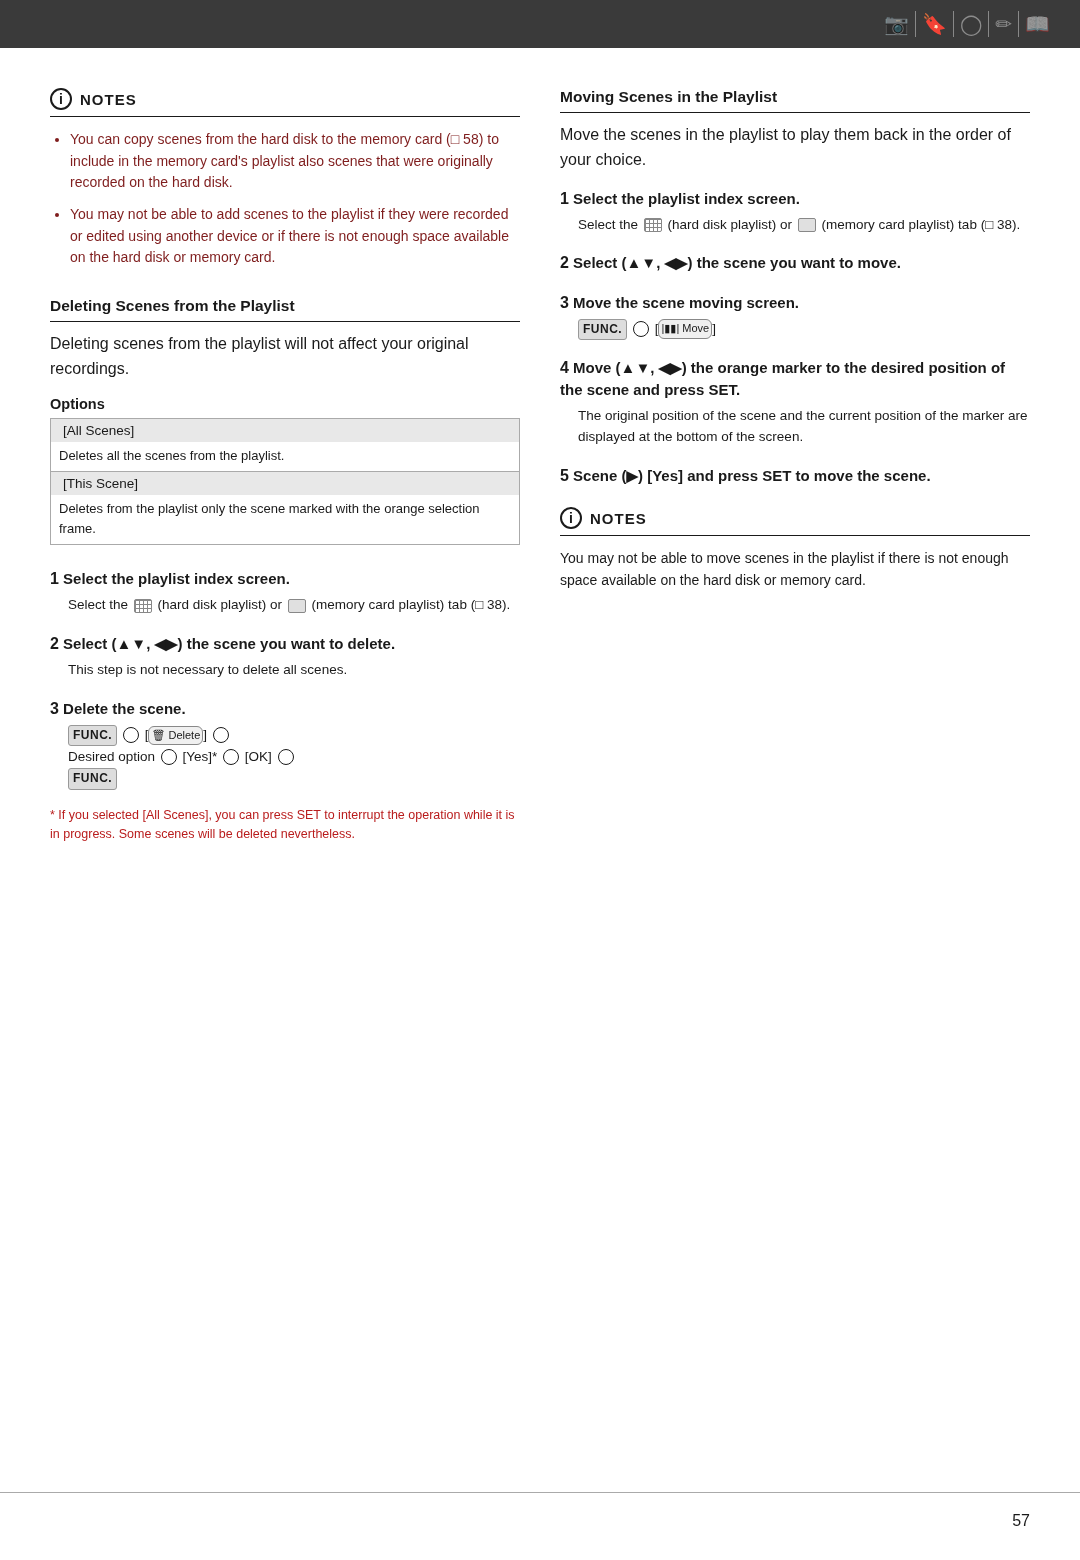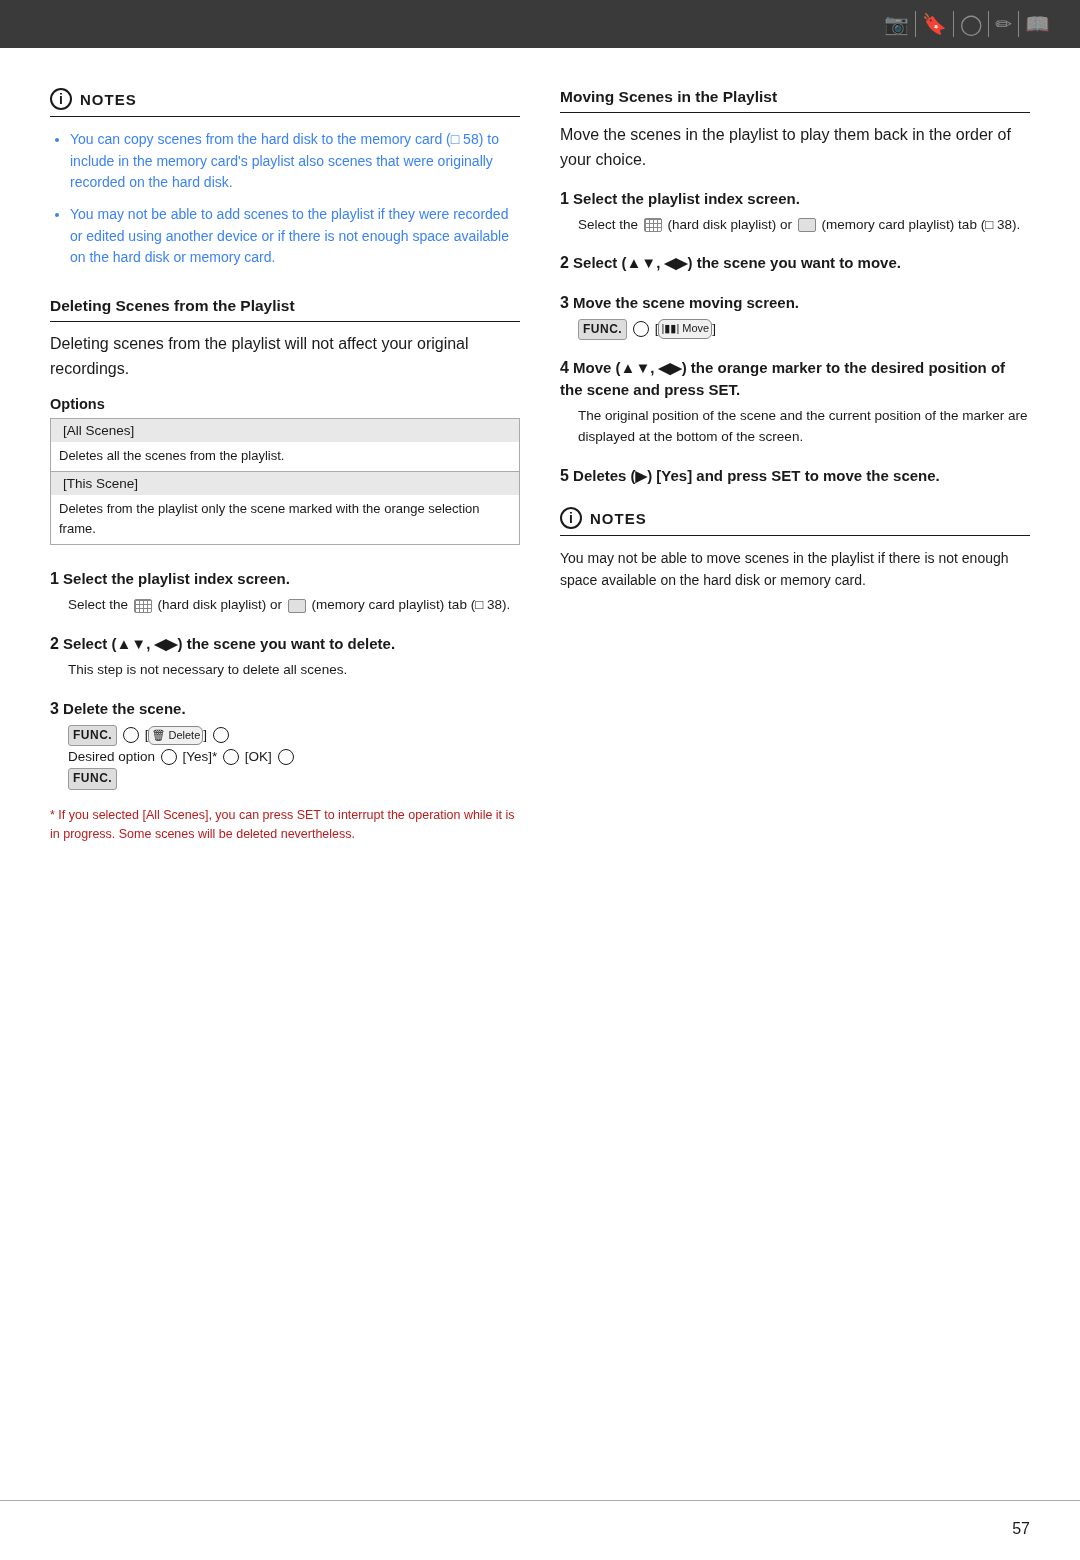--- a/index.html
+++ b/index.html
@@ -80,21 +80,21 @@
       margin-bottom: 12px;
     }
     .notes-list {
       list-style: disc;
       padding-left: 20px;
     }
     .notes-list li {
       font-size: 14px;
       line-height: 1.55;
       margin-bottom: 10px;
-      color: #3b82f6;
+      color: #7f1d1d;
     }
 
     
     .section-heading {
       font-size: 15.5px;
       font-weight: bold;
       margin-bottom: 6px;
       margin-top: 0;
     }
     .section-divider {
@@ -189,21 +189,21 @@
     .footnote {
       font-size: 12.5px;
       color: #b91c1c;
       line-height: 1.55;
       margin-top: 8px;
     }
 
     
     .bottom-bar {
       position: absolute;
-      bottom: 4px;
+      bottom: 12px;
       left: 0;
       width: 100%;
       height: 56px;
       border-top: 1.5px solid #aaa;
       display: flex;
       align-items: center;
       justify-content: flex-end;
       padding-right: 50px;
     }
     .page-number {
@@ -405,21 +405,21 @@
         <div class="step-header">
           <span class="step-number">4</span>
           <span>Move (▲▼, ◀▶) the orange marker to the desired position of the scene and press SET.</span>
         </div>
         <div class="step-body">The original position of the scene and the current position of the marker are displayed at the bottom of the screen.</div>
       </div>
 
       <div class="step">
         <div class="step-header">
           <span class="step-number">5</span>
-          <span>Deletes (▶) [Yes] and press SET to move the scene.</span>
+          <span>Scene (▶) [Yes] and press SET to move the scene.</span>
         </div>
       </div>
     </div>
 
     <div class="notes-section" style="margin-top: 20px;">
       <div class="notes-header">
         <div class="notes-icon">i</div>
         <span class="notes-title">NOTES</span>
       </div>
       <hr class="notes-divider">

